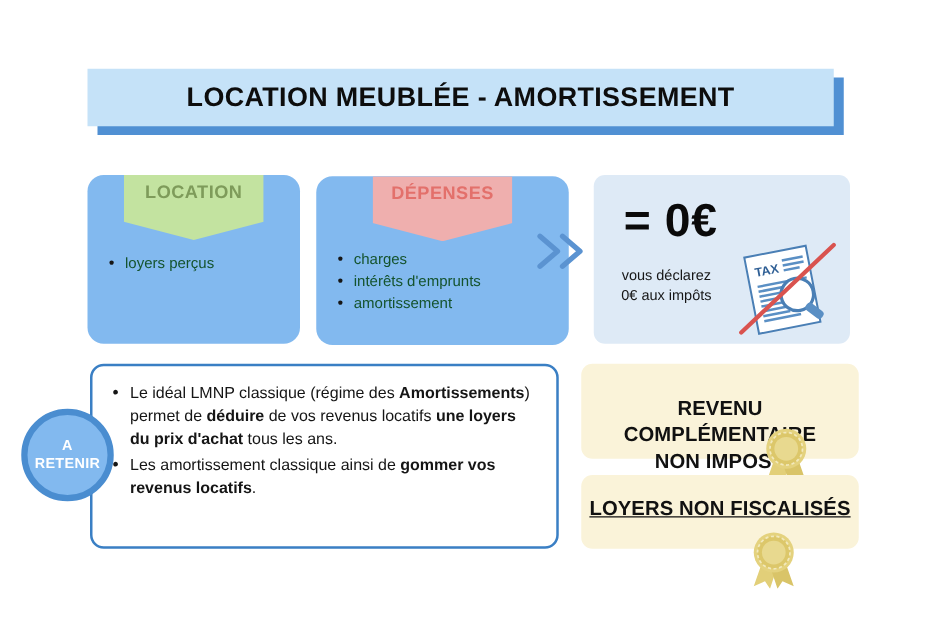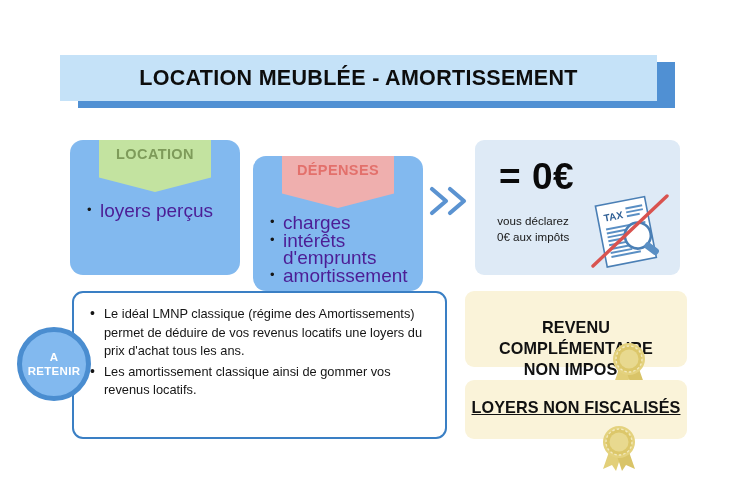--- a/index.html
+++ b/index.html
@@ -20,21 +20,21 @@
   #title-shadow {
     position: absolute;
     left: 78px;
     top: 62px;
     width: 597px;
     height: 46px;
     background: #5090d3;
   }
   #title-banner {
     position: absolute;
-    left: 60px;
+    left: 70px;
     top: 55px;
     width: 597px;
     height: 46px;
     background: #c5e2f8;
     display: flex;
     align-items: center;
     justify-content: center;
   }
   #title-text {
     font-size: 21.5px;
@@ -45,21 +45,21 @@
     white-space: nowrap;
   }
 
   
   .col-card {
     position: absolute;
     background: #82b9ef;
     border-radius: 13px;
   }
   #recettes-card { left: 70px;  top: 140px; width: 170px; height: 135px; }
-  #depenses-card { left: 253px; top: 156px; width: 170px; height: 135px; }
+  #depenses-card { left: 253px; top: 141px; width: 202px; height: 135px; }
 
   .ribbon {
     position: absolute;
     left: 50%;
     transform: translateX(-50%);
     top: 0;
     width: 112px;
     height: 52px;
     display: flex;
     align-items: flex-start;
@@ -79,23 +79,23 @@
   #depenses-label { color: #e3706b; }
 
   .card-list {
     position: absolute;
     left: 14px;
     right: 8px;
     top: 58px;
     margin: 0;
     padding-left: 16px;
     list-style: none;
-    font-size: 19px;
+    font-size: 12px;
     line-height: 17.5px;
-    color: #4c1d95;
+    color: #14532d;
   }
   .card-list li { position: relative; }
   .card-list li::before {
     content: "\2022";
     position: absolute;
     left: -13px;
     top: -1px;
     font-size: 13px;
     color: #161616;
   }
@@ -195,21 +195,21 @@
   }
   #note-list li { position: relative; margin-bottom: 2px; }
   #note-list li::before {
     content: "\2022";
     position: absolute;
     left: -14px;
     top: -1px;
     font-size: 14px;
     color: #151515;
   }
-  #note-list b { font-weight: normal; }
+  #note-list b { font-weight: bold; }
 
   
   .yellow-card {
     position: absolute;
     background: #faf3d9;
     border-radius: 9px;
   }
   #benefit-card-1 { left: 465px; top: 291px; width: 222px; height: 76px; }
   #benefit-card-2 { left: 465px; top: 380px; width: 222px; height: 59px; }
 

